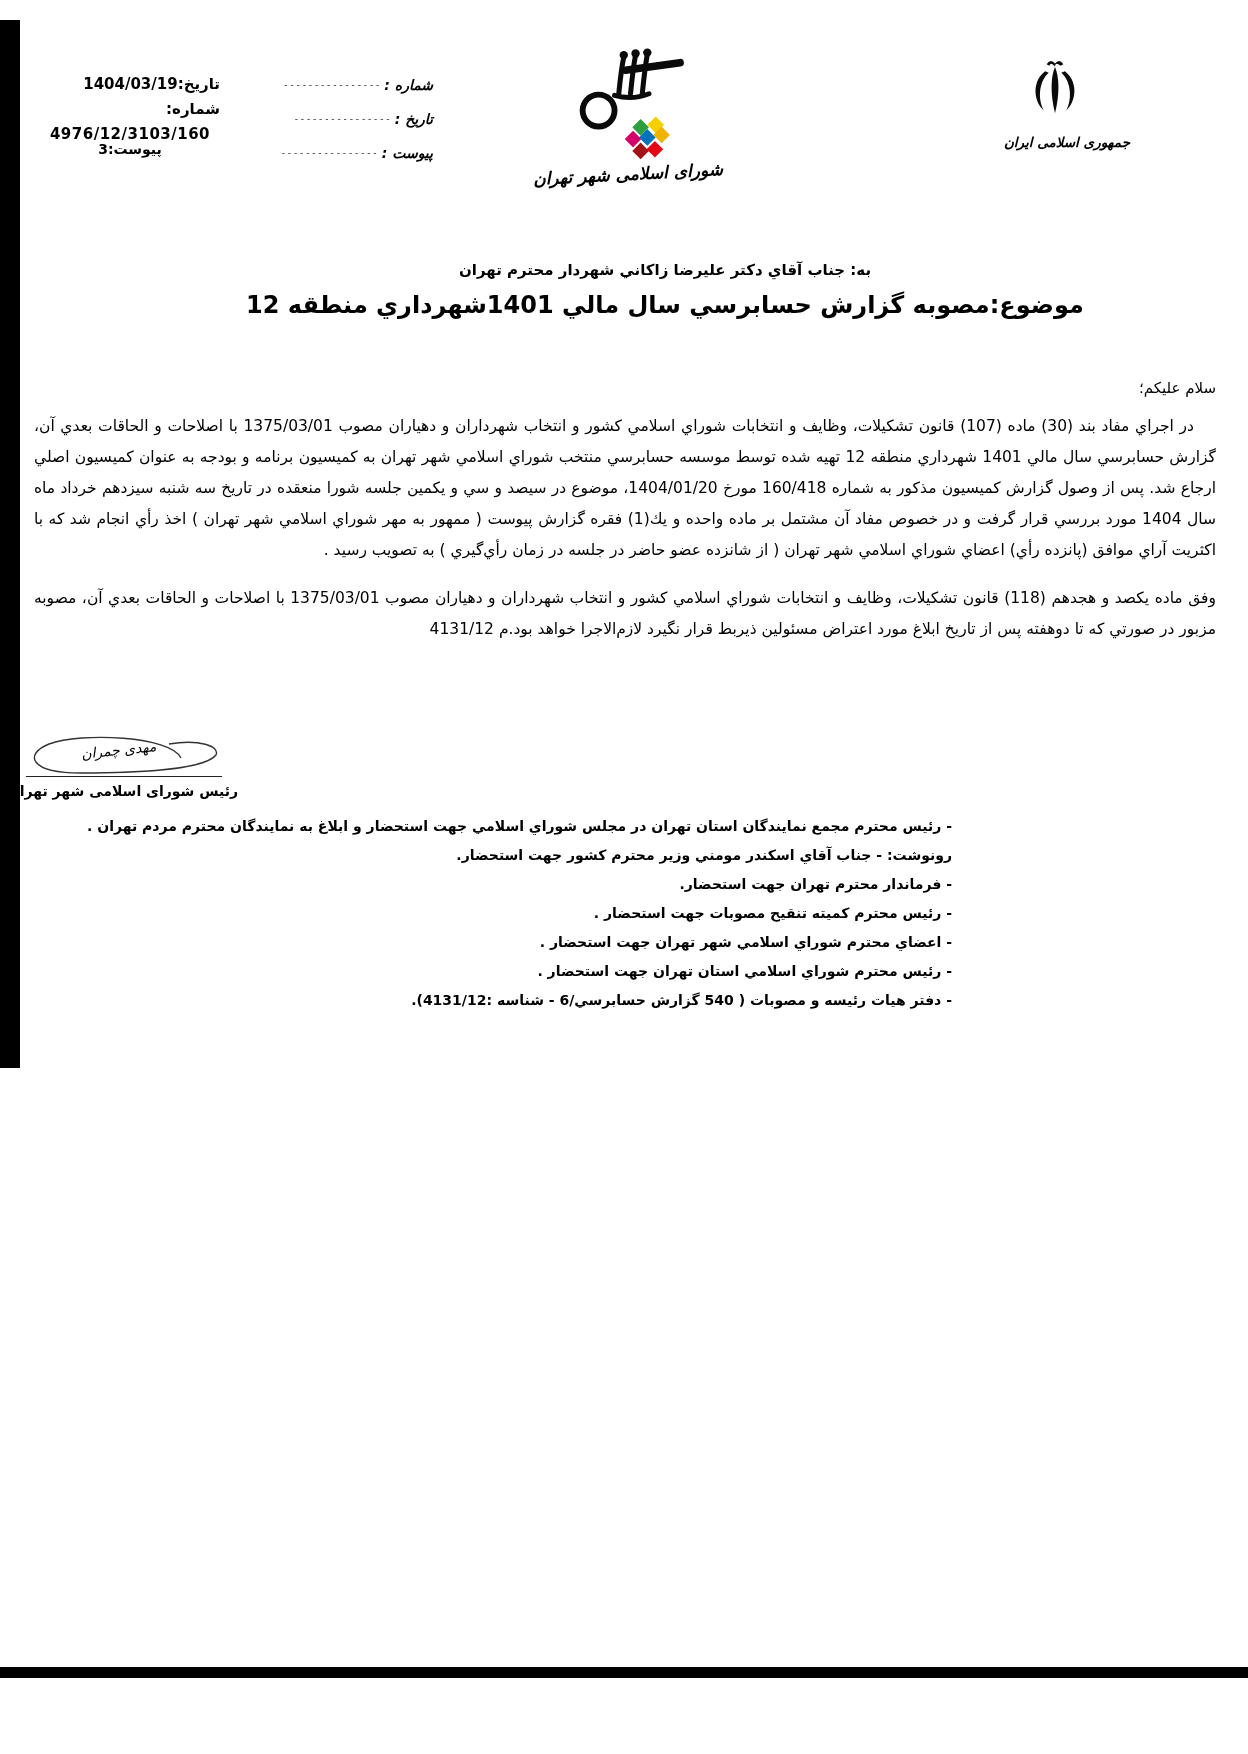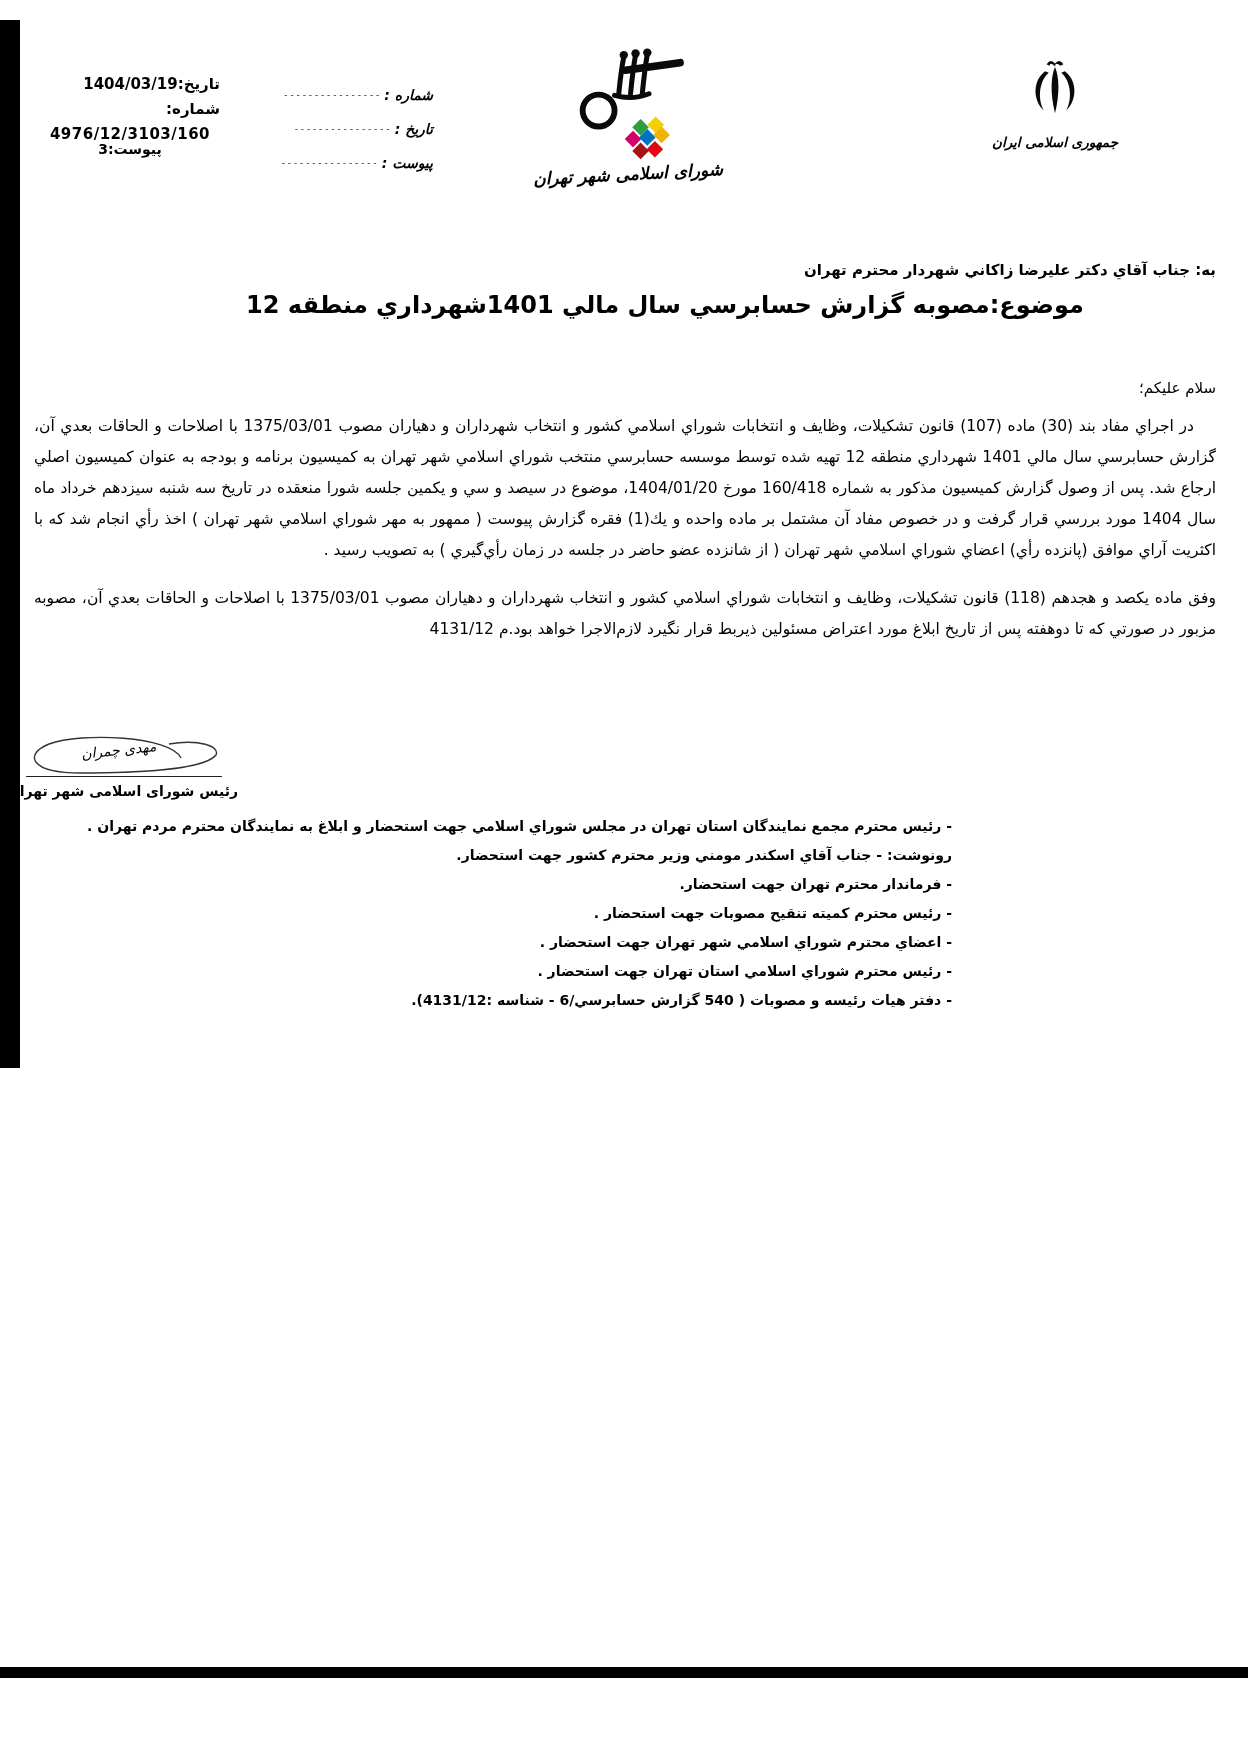--- a/index.html
+++ b/index.html
@@ -13,41 +13,41 @@
 
   
   .ref-block{
     position:absolute;left:40px;top:52px;width:180px;
     direction:rtl;text-align:right;font-weight:bold;font-size:15px;line-height:25px;
   }
   .ref-block .num{text-align:center;letter-spacing:.5px;}
   .ref-block .attach{text-align:center;margin-top:-10px;font-size:14px;}
 
   .form-fields{
-    position:absolute;left:238px;top:58px;width:195px;direction:rtl;line-height:33px;
+    position:absolute;left:238px;top:48px;width:195px;direction:rtl;line-height:33px;
   }
   .ff-row{white-space:nowrap;}
   .ff-label{font-style:italic;font-weight:bold;font-size:14px;}
   .ff-dots{font-size:9px;letter-spacing:2px;color:#222;vertical-align:2px;}
 
   .logo{position:absolute;left:528px;top:20px;width:200px;text-align:center;}
   .logo svg{width:128px;height:126px;display:block;margin:0 auto;}
   .logo-caption{
     font-style:italic;font-weight:bold;font-size:17px;direction:rtl;
     transform:rotate(-3deg);margin-top:-2px;white-space:nowrap;
   }
 
-  .emblem{position:absolute;left:980px;top:34px;width:150px;text-align:center;}
+  .emblem{position:absolute;left:980px;top:34px;width:150px;text-align:right;}
   .emblem svg{width:70px;height:78px;display:block;margin:0 auto;}
   .emblem-caption{font-style:italic;font-weight:bold;font-size:13.5px;direction:rtl;margin-top:2px;white-space:nowrap;}
 
   
   .main{position:absolute;left:34px;top:225px;width:1182px;direction:rtl;}
   .bismillah{width:1102px;text-align:center;font-size:21px;font-weight:600;}
-  .addressee{width:1102px;text-align:right;font-weight:bold;font-size:15px;margin-top:16px;}
+  .addressee{width:1102px;text-align:center;font-weight:bold;font-size:15px;margin-top:16px;}
   .subject{width:1102px;text-align:center;font-weight:bold;font-size:24px;margin-top:12px;}
   .salutation{margin-top:60px;font-size:15px;}
   .para{line-height:31px;text-align:justify;font-size:15.5px;}
   .para1{margin-top:14px;text-indent:22px;}
   .para2{margin-top:17px;}
 
   
   .signature{position:absolute;left:10px;top:708px;width:228px;}
   .sig-scribble{position:relative;width:210px;height:52px;margin:0 auto;}
   .sig-scribble svg{position:absolute;left:0;top:0;}

